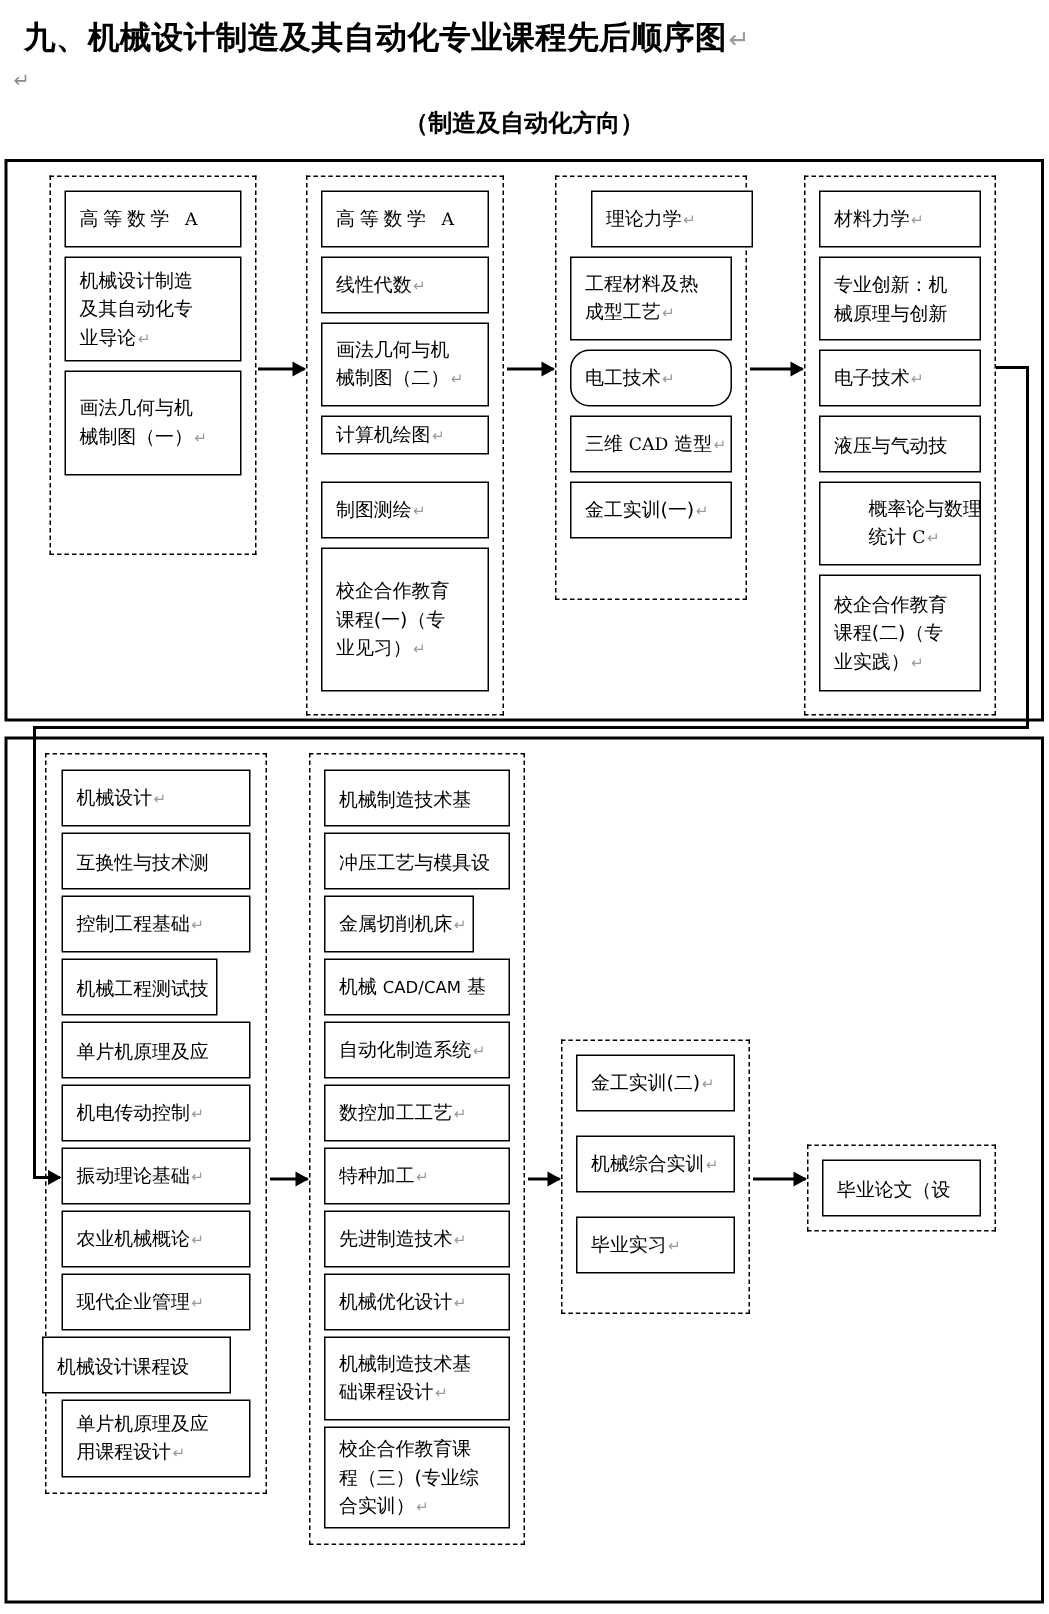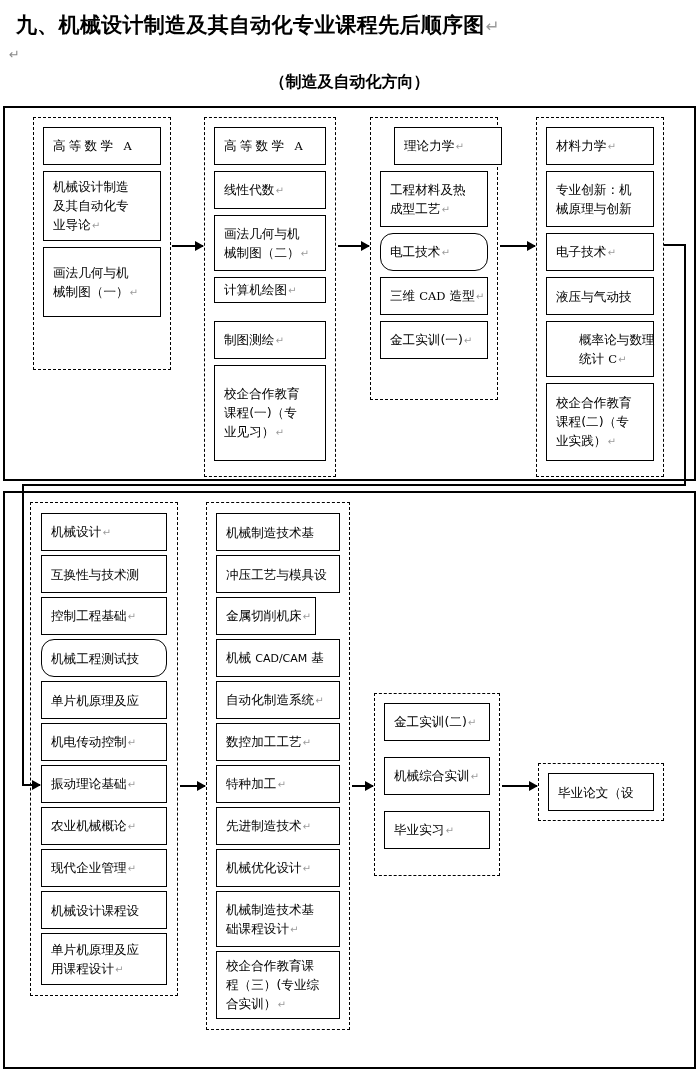--- a/index.html
+++ b/index.html
@@ -128,39 +128,39 @@
     <div class="abs group" style="left: 30px; top: 502px; width: 148px; height: 494px;"></div>
     <div class="abs box" style="left: 41px; top: 513px; width: 126px; height: 38px;">
       <div class="ln">机械设计<span class="pilcrow">↵</span></div>
     </div>
     <div class="abs box" style="left: 41px; top: 555px; width: 126px; height: 38px;">
       <div class="ln">互换性与技术测</div>
     </div>
     <div class="abs box" style="left: 41px; top: 597px; width: 126px; height: 38px;">
       <div class="ln">控制工程基础<span class="pilcrow">↵</span></div>
     </div>
-    <div class="abs box" style="left: 41px; top: 639px; width: 126px; height: 38px; border-radius: 13px;">
+    <div class="abs box" style="left: 41px; top: 639px; width: 104px; height: 38px;">
       <div class="ln">机械工程测试技</div>
     </div>
     <div class="abs box" style="left: 41px; top: 681px; width: 126px; height: 38px;">
       <div class="ln">单片机原理及应</div>
     </div>
     <div class="abs box" style="left: 41px; top: 723px; width: 126px; height: 38px;">
       <div class="ln">机电传动控制<span class="pilcrow">↵</span></div>
     </div>
     <div class="abs box" style="left: 41px; top: 765px; width: 126px; height: 38px;">
       <div class="ln">振动理论基础<span class="pilcrow">↵</span></div>
     </div>
     <div class="abs box" style="left: 41px; top: 807px; width: 126px; height: 38px;">
       <div class="ln">农业机械概论<span class="pilcrow">↵</span></div>
     </div>
     <div class="abs box" style="left: 41px; top: 849px; width: 126px; height: 38px;">
       <div class="ln">现代企业管理<span class="pilcrow">↵</span></div>
     </div>
-    <div class="abs box" style="left: 41px; top: 891px; width: 126px; height: 38px;">
+    <div class="abs box" style="left: 28px; top: 891px; width: 126px; height: 38px;">
       <div class="ln">机械设计课程设</div>
     </div>
     <div class="abs box" style="left: 41px; top: 933px; width: 126px; height: 52px;">
       <div class="ln">单片机原理及应</div>
       <div class="ln">用课程设计<span class="pilcrow">↵</span></div>
     </div>
     <div class="abs group" style="left: 206px; top: 502px; width: 144px; height: 528px;"></div>
     <div class="abs box" style="left: 216px; top: 513px; width: 124px; height: 38px;">
       <div class="ln">机械制造技术基</div>
     </div>

